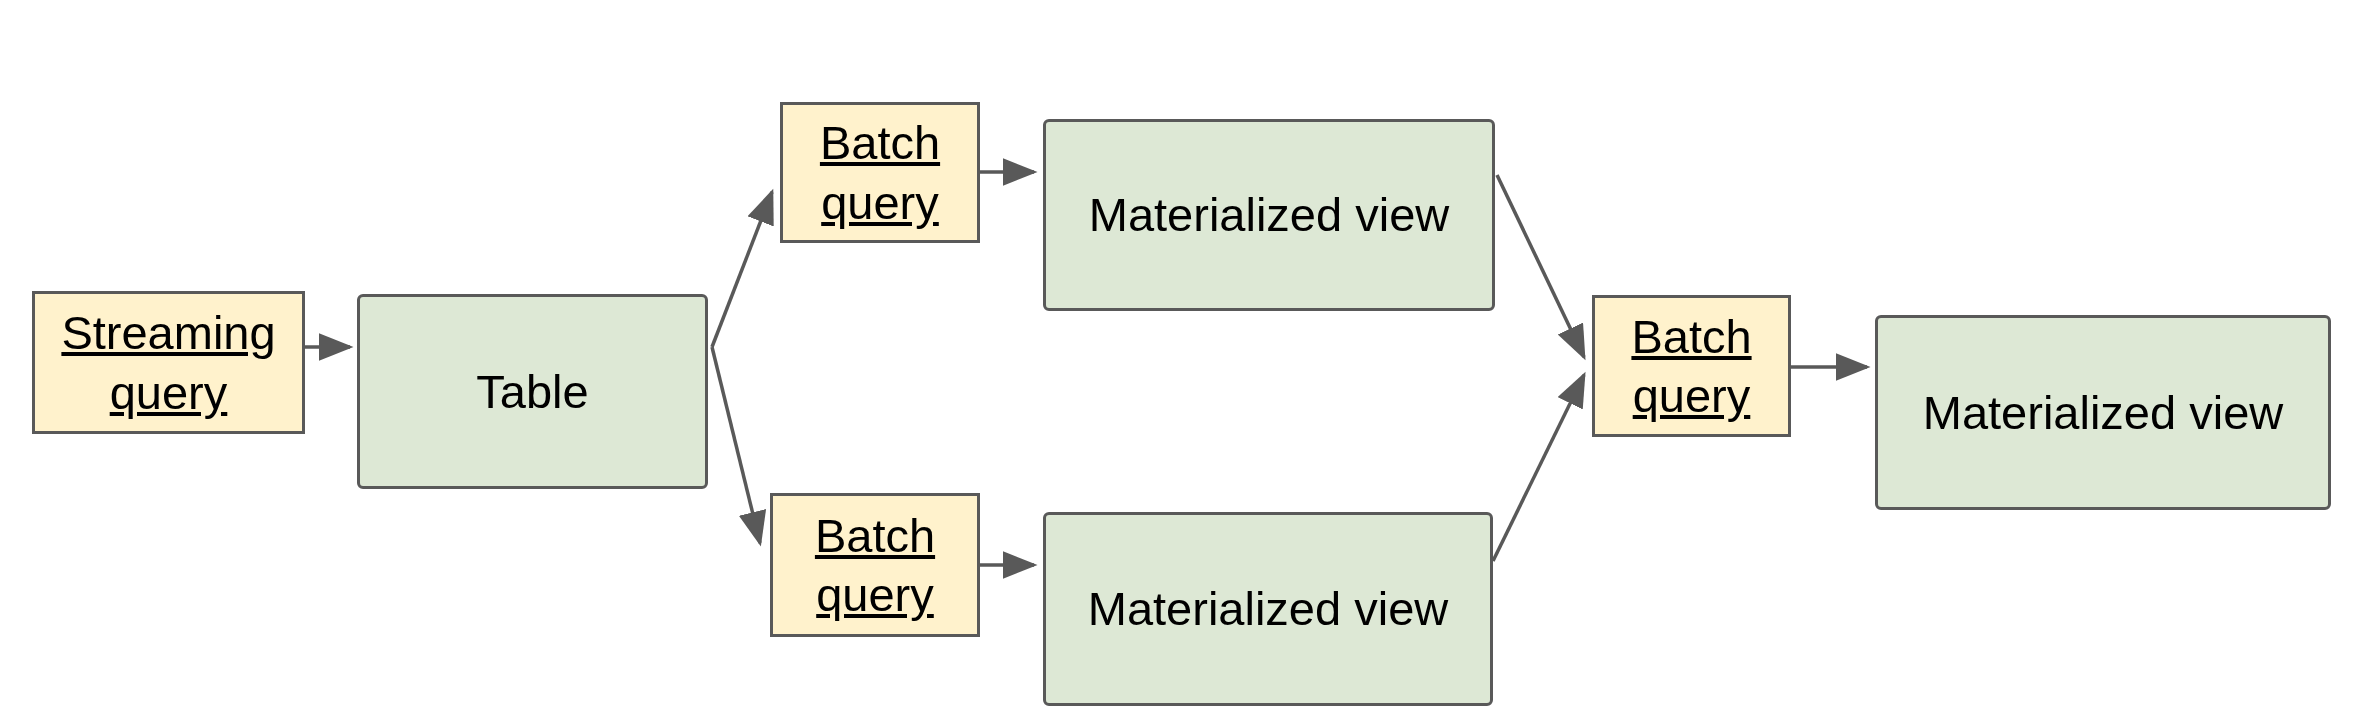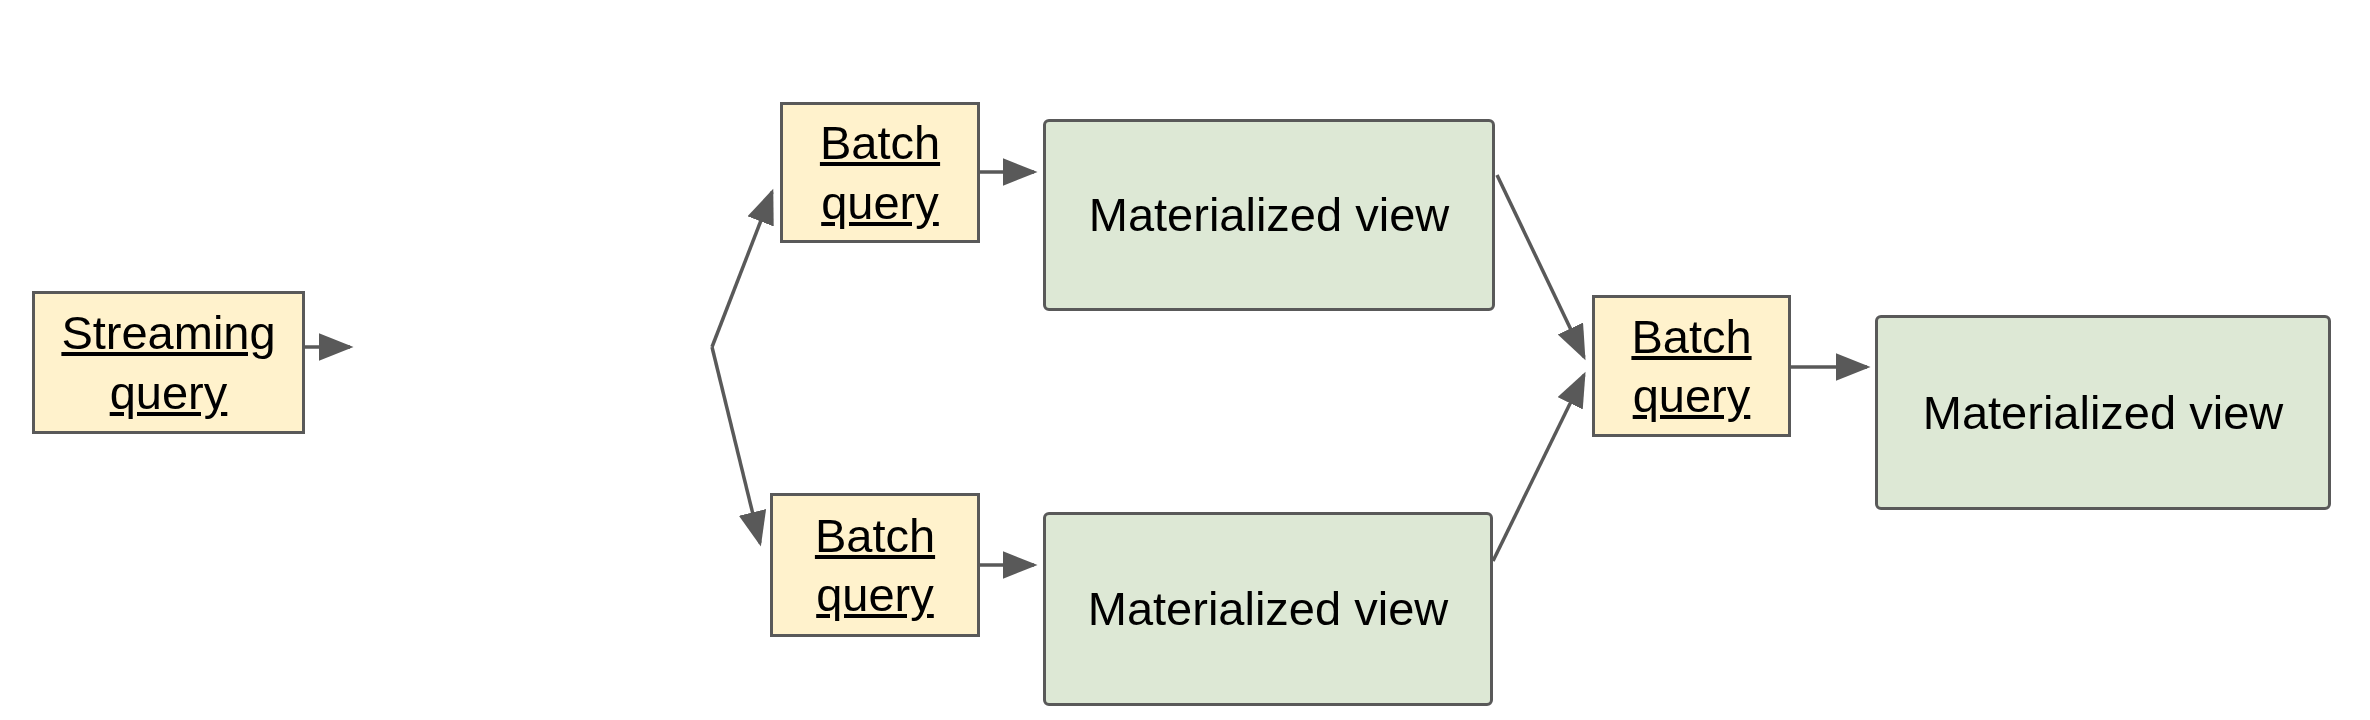--- a/index.html
+++ b/index.html
@@ -72,20 +72,23 @@
     <line x1="980" y1="565" x2="1034" y2="565" marker-end="url(#arrowhead)"></line>
     <line x1="1497" y1="175" x2="1584" y2="357" marker-end="url(#arrowhead)"></line>
     <line x1="1493" y1="561" x2="1584" y2="375" marker-end="url(#arrowhead)"></line>
     <line x1="1791" y1="367" x2="1867" y2="367" marker-end="url(#arrowhead)"></line>
   </svg>
 
   <div class="node query" style="left:32px;   top:275px; width:273px; height:143px;margin-top:16px;">
     <span>Streaming query</span>
   </div>
 
+  <div class="node entity" style="left:357px;  top:250px; width:351px; height:195px;">
+    <span>Table</span>
+  </div>
 
   <div class="node query" style="left:780px;  top:102px; width:200px; height:141px;">
     <span>Batch query</span>
   </div>
 
   <div class="node entity" style="left:1043px; top:75px;  width:452px; height:192px;">
     <span>Materialized view</span>
   </div>
 
   <div class="node query" style="left:770px;  top:493px; width:210px; height:144px;">

